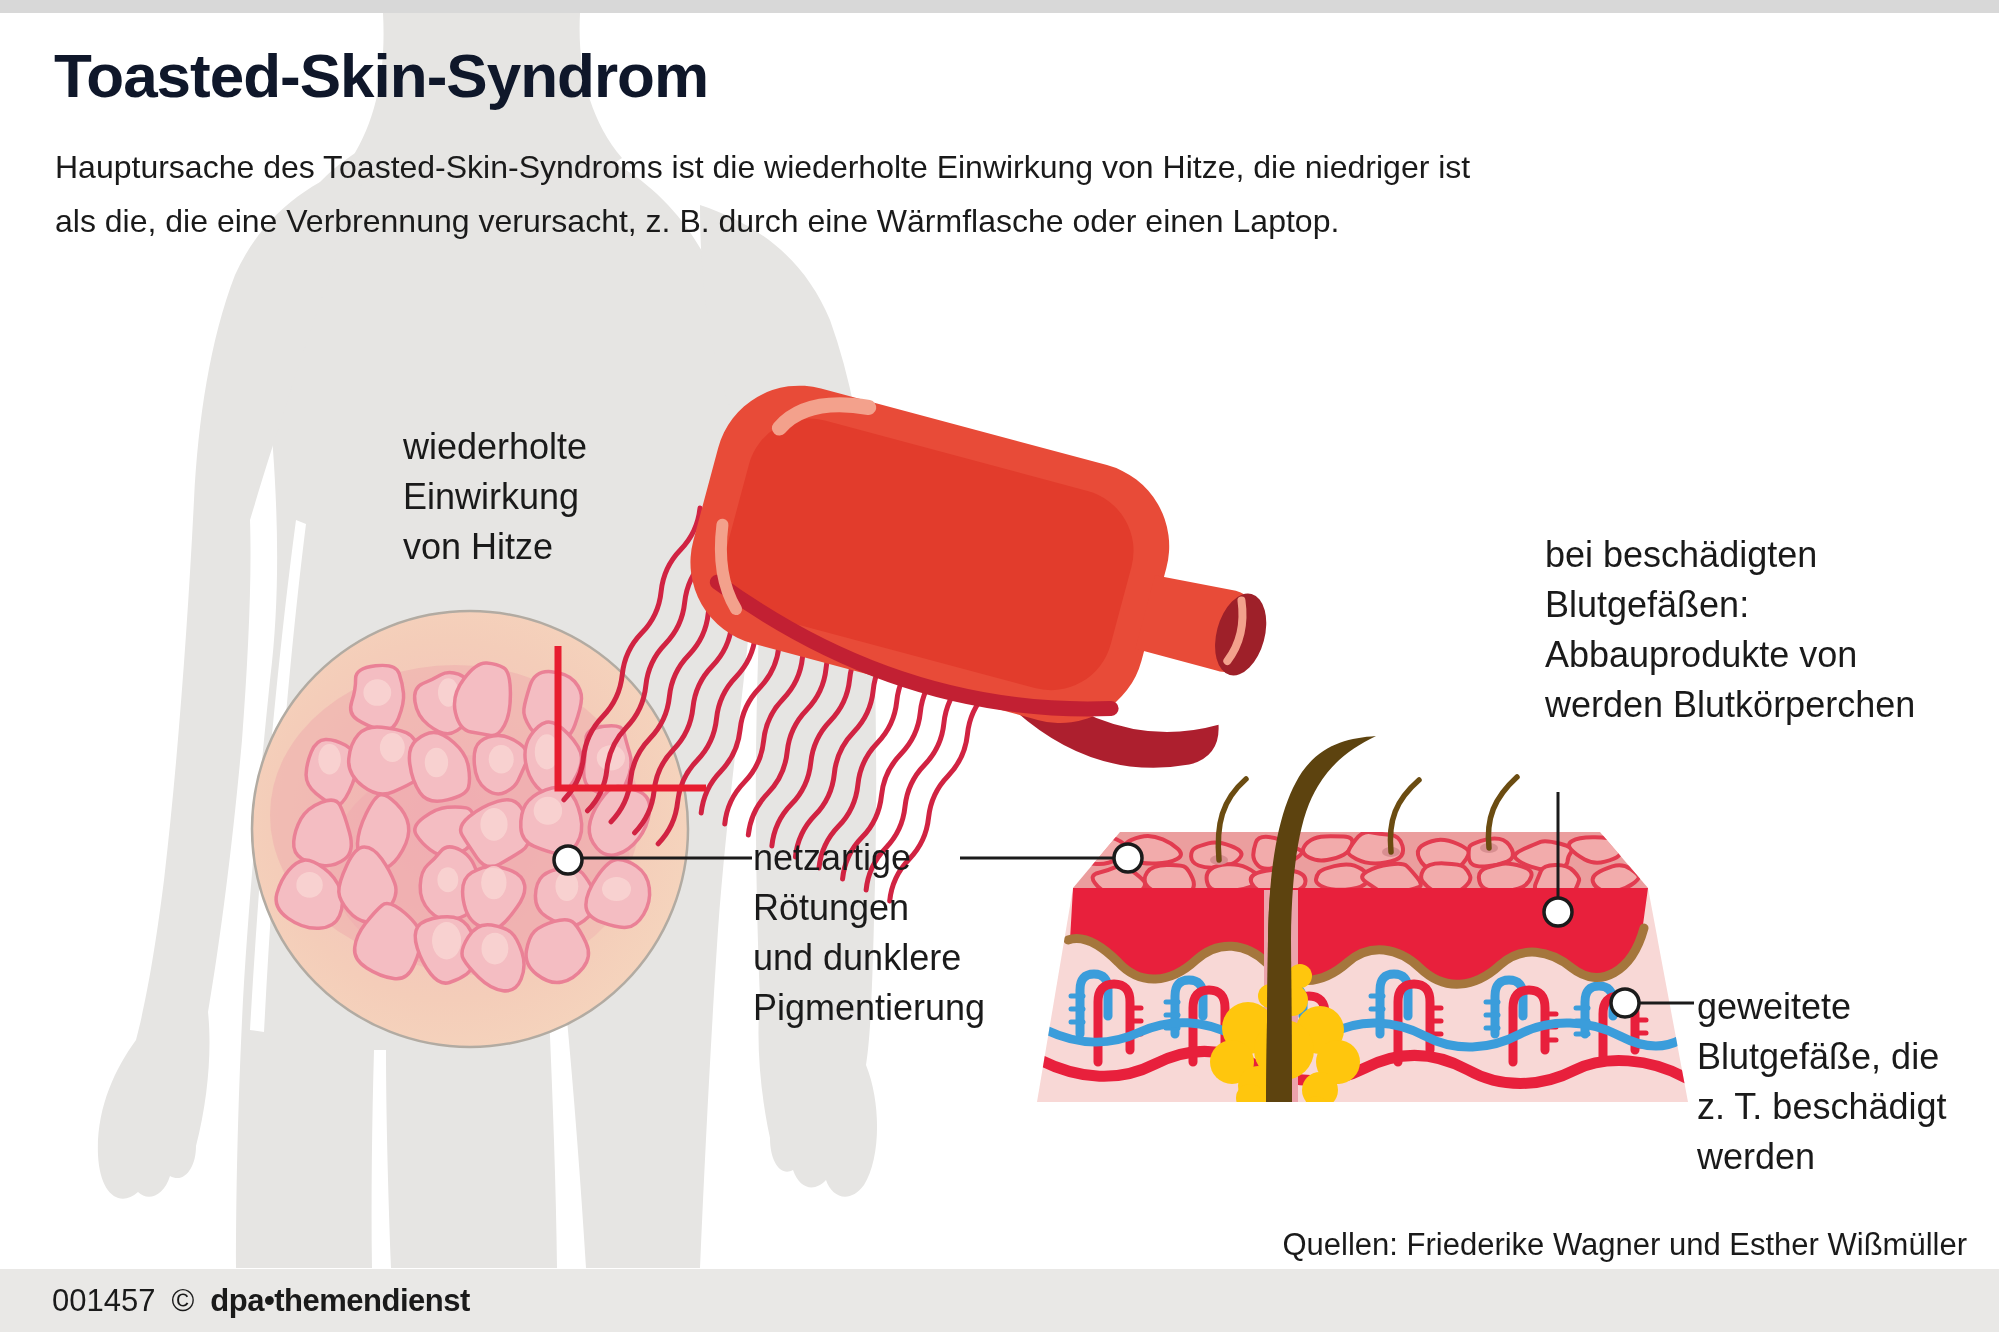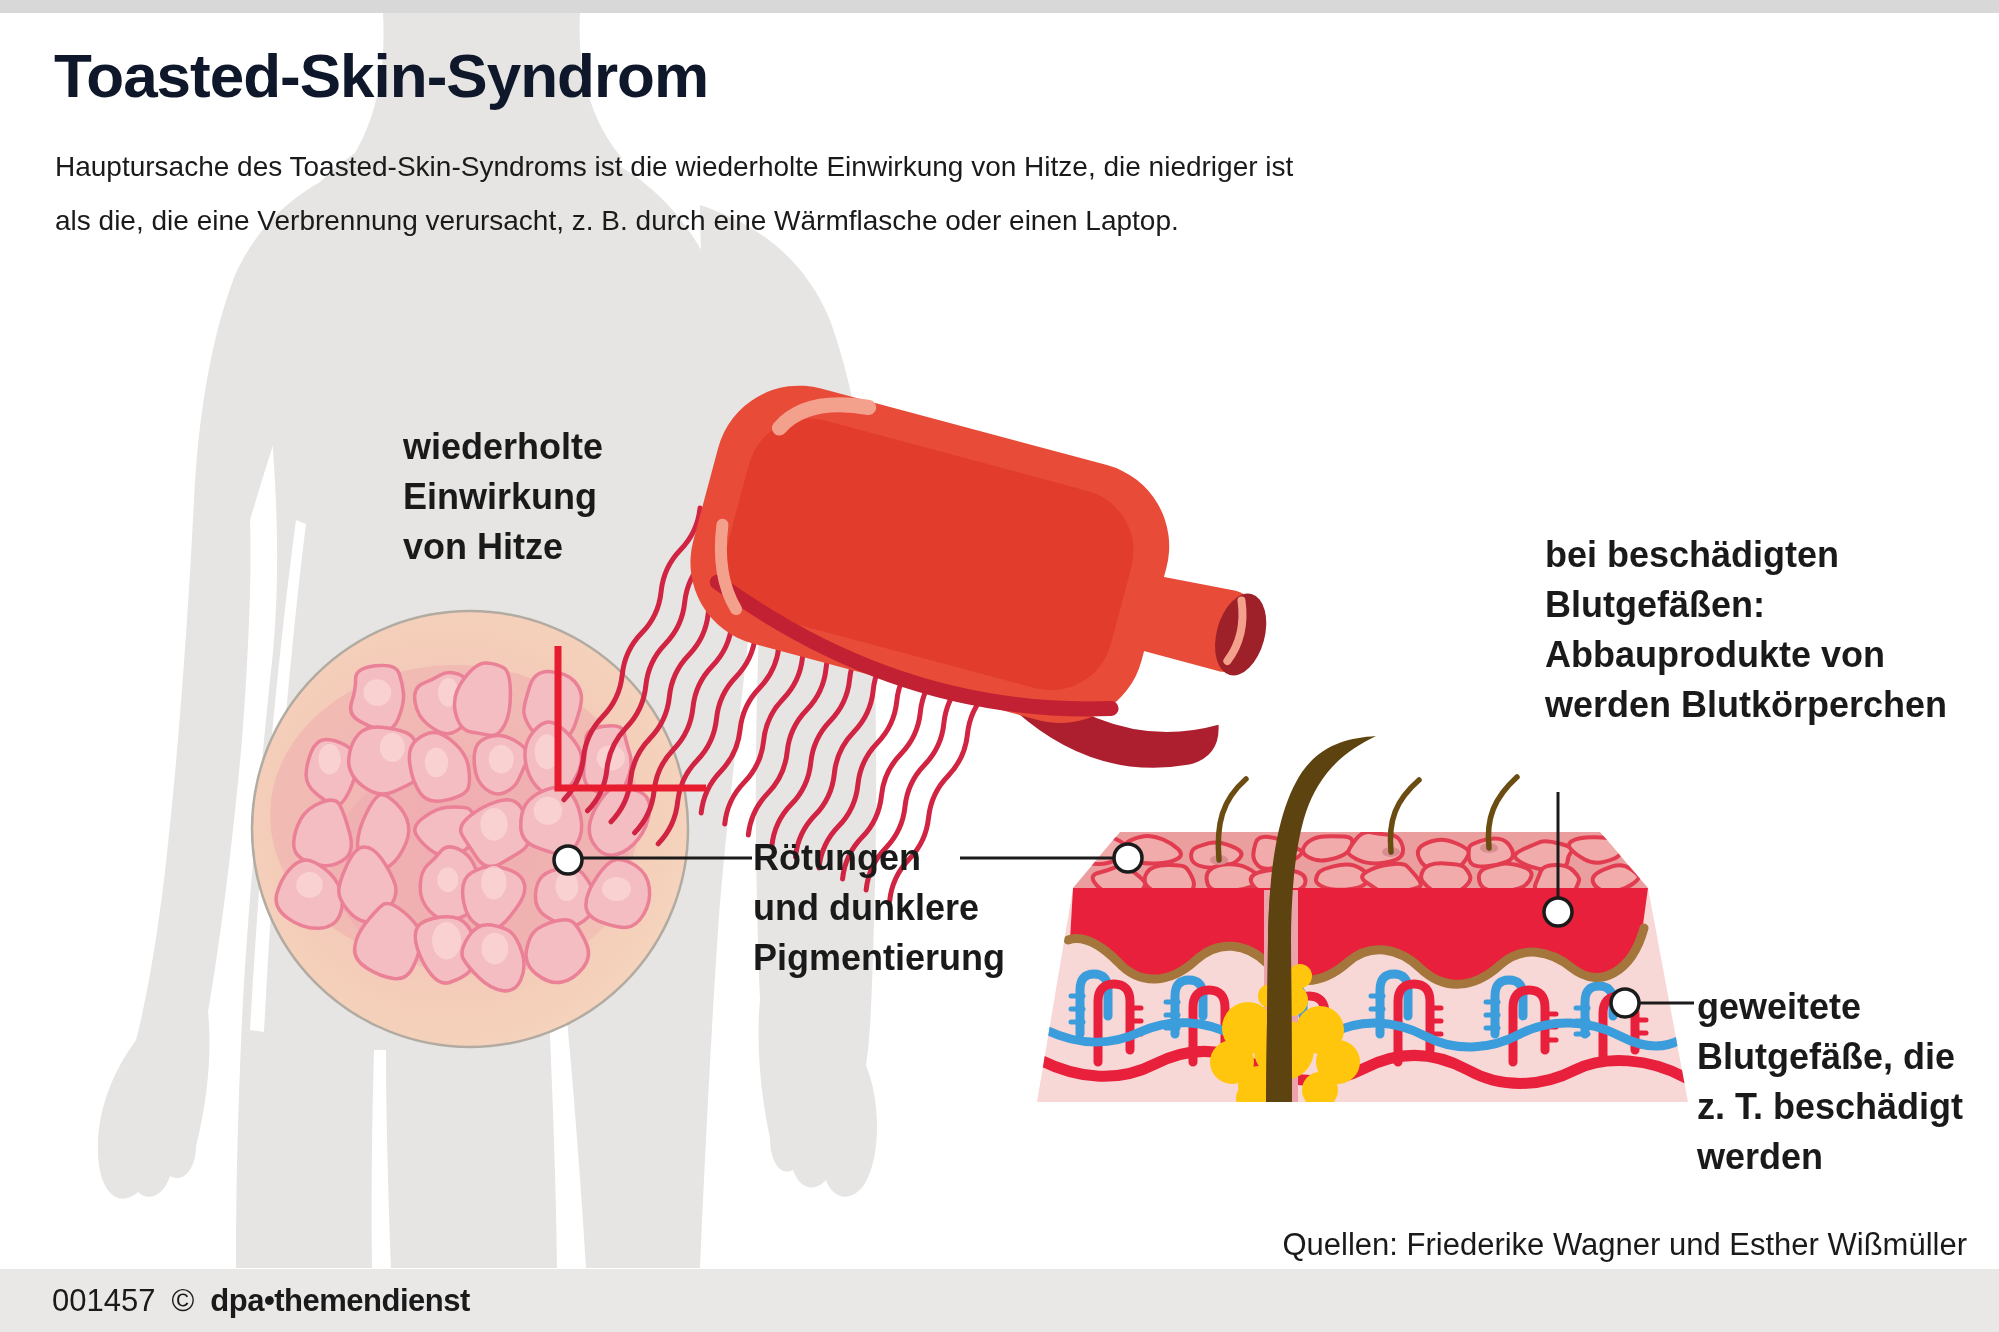--- a/index.html
+++ b/index.html
@@ -1,22 +1,22 @@
 <!DOCTYPE html>
 <html><head>
 <meta charset="utf-8">
 <style>
   html,body{margin:0;padding:0;background:#fff;}
   #page{position:relative;width:1999px;height:1332px;background:#fff;overflow:hidden;
         font-family:"Liberation Sans",sans-serif;color:#1a1a1a;}
   #art{position:absolute;left:0;top:0;width:1999px;height:1332px;}
   .txt{position:absolute;white-space:nowrap;}
   #title{left:54px;top:40px;font-size:62px;font-weight:700;letter-spacing:-1px;color:#0f172a;}
-  #intro{left:55px;top:140px;font-size:28px;line-height:54px;}
-  .label{font-size:36px;line-height:50px;font-weight:bold;}
+  #intro{left:55px;top:140px;font-size:32px;line-height:54px;}
+  .label{font-size:36px;line-height:50px;}
   #label-heat{left:403px;top:422px;}
   #label-reticular{left:753px;top:833px;}
   #label-deposits{left:1545px;top:530px;}
   #label-vessels{left:1697px;top:982px;}
   #footer-bar{position:absolute;left:0;top:1269px;width:1999px;height:63px;background:#e9e8e6;}
   #footer-left{position:absolute;left:52px;top:1269px;height:63px;display:flex;align-items:center;font-size:31px;gap:16px;}
   #footer-left .brand{font-weight:700;letter-spacing:-0.5px;}
   #footer-right{position:absolute;right:32px;top:1213px;height:63px;display:flex;align-items:center;font-size:31px;}
   #top-bar{position:absolute;left:0;top:0;width:1999px;height:13px;background:#d8d8d8;}
 </style>
@@ -294,20 +294,21 @@
     <div>als die, die eine Verbrennung verursacht, z. B. durch eine Wärmflasche oder einen Laptop.</div>
   </div>
 
   <div id="label-heat" class="txt label">
     <div>wiederholte</div>
     <div>Einwirkung</div>
     <div>von Hitze</div>
   </div>
 
   <div id="label-reticular" class="txt label">
+    <div>netzartige</div>
     <div>Rötungen</div>
     <div>und dunklere</div>
     <div>Pigmentierung</div>
   </div>
 
   <div id="label-deposits" class="txt label">
     <div>bei beschädigten</div>
     <div>Blutgefäßen:</div>
     <div>Abbauprodukte von</div>
     <div>werden Blutkörperchen</div>

